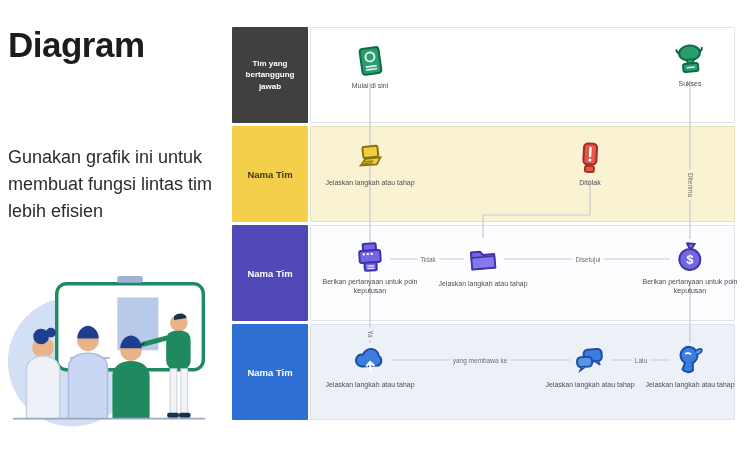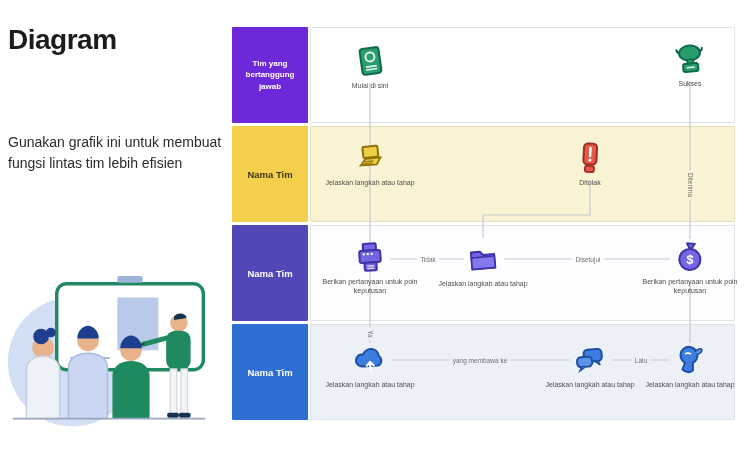--- a/index.html
+++ b/index.html
@@ -3,36 +3,36 @@
 <meta charset="utf-8">
 <style>
   html,body{margin:0;padding:0;}
   body{
     width:750px;height:450px;background:#ffffff;overflow:hidden;position:relative;
     font-family:"Liberation Sans", sans-serif;
   }
   
   .title{
     position:absolute;left:8px;top:22px;width:220px;
-    font-size:28px;font-weight:800;line-height:1.32;letter-spacing:-0.5px;color:#1c1c1c;
+    font-size:35px;font-weight:800;line-height:1.32;letter-spacing:-0.5px;color:#1c1c1c;
   }
   .subtitle{
-    position:absolute;left:8px;top:132px;width:215px;
-    font-size:14px;line-height:1.5;color:#2b2b2b;
+    position:absolute;left:8px;top:144px;width:215px;
+    font-size:18px;line-height:1.5;color:#2b2b2b;
   }
   .illustration{position:absolute;left:2px;top:272px;width:215px;height:176px;}
   
   .diagram{position:absolute;left:232px;top:27px;width:503px;height:397px;}
   .lane{position:absolute;left:0;width:503px;height:96px;display:flex;gap:2px;}
   .lane-header{
     width:76px;flex:0 0 76px;display:flex;align-items:center;justify-content:center;
     text-align:center;font-weight:bold;color:#fff;padding:4px;box-sizing:border-box;border-radius:1px;
   }
   .lane-body{flex:1;border:1px solid #e0e4ea;box-sizing:border-box;border-radius:1px;}
-  .lh1{background:#6d28d9;font-size:8px;line-height:1.45;}
+  .lh1{background:#404040;font-size:8px;line-height:1.45;}
   .lh2{background:#F3CF4B;color:#3f3710;font-size:9.5px;}
   .lh3{background:#5148B8;font-size:9.5px;}
   .lh4{background:#2E6FD3;font-size:9.5px;}
   .lb1{background:#ffffff;}
   .lb2{background:#FAF3D3;border-color:#e8e0bd;}
   .lb3{background:#fdfdff;}
   .lb4{background:#ECF1F8;border-color:#dde3ec;}
   .overlay{position:absolute;left:0;top:0;pointer-events:none;}
   .node{
     position:absolute;transform:translateX(-50%);width:122px;

